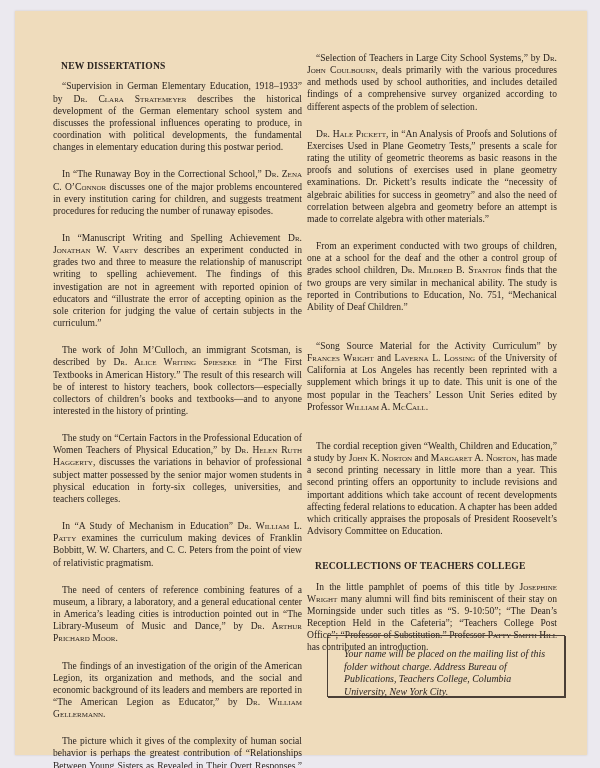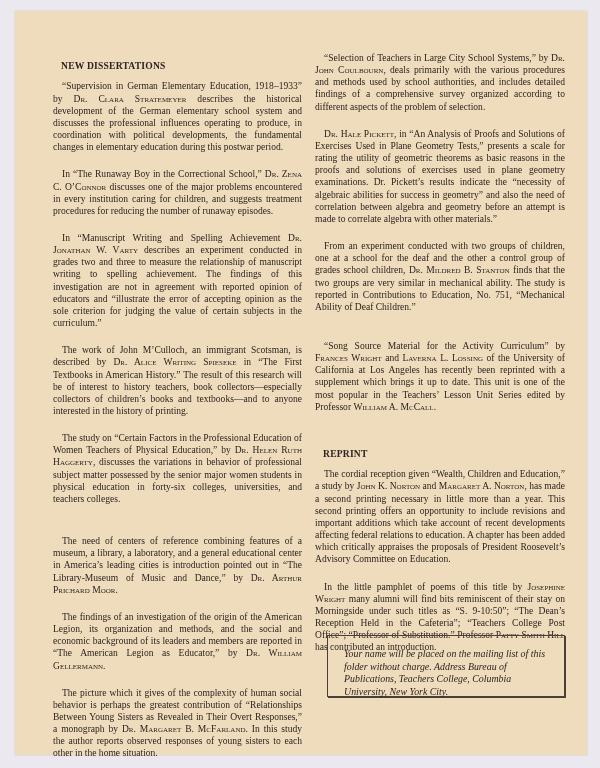--- a/index.html
+++ b/index.html
@@ -15,21 +15,21 @@
     background: #efdcbc;
     box-shadow: 0 0 2px rgba(120,100,80,0.25);
   }
   .col {
     position: absolute; top: 40px;
     font-size: 9.55px; line-height: 12.15px;
     text-align: justify;
     hyphens: manual;
   }
   .col.left { left: 38px; width: 249px; top: 41px; }
-  .col.right { left: 300px; width: 250px; top: 41px; }
+  .col.right { left: 292px; width: 250px; top: 41px; }
   .heading {
     font-size: 9.6px; letter-spacing: 0.2px; margin: 8px; line-height: 12.4px;
   }
   p { margin: 0; text-indent: 9px; }
   .gap { height: 12px; }
   .gap-lg { height: 15px; }
   .sc { font-variant: small-caps; }
   .notice {
     position: absolute; left: 312px; top: 624px; width: 238px; height: 62px;
     border: 1px solid #4a3f36;
@@ -56,20 +56,21 @@
 
     <p><span>In “Manuscript Writing and Spelling Achievement </span><span class="sc">Dr. Jonathan W. Varty</span><span> describes an experiment conducted in grades two and three to measure the relationship of manuscript writing to spelling achievement.  The findings of this investigation are not in agreement with reported opinion of educators and “illustrate the error of accepting opinion as the sole criterion for judging the value of certain subjects in the curriculum.”</span></p>
     <div class="gap-lg"></div>
 
     <p><span>The work of John M’Culloch, an immigrant Scotsman, is described by </span><span class="sc">Dr. Alice Writing Spieseke</span><span> in “The First Textbooks in American History.”  The result of this research will be of interest to history teachers, book collectors—especially collectors of children’s books and textbooks—and to anyone interested in the history of printing.</span></p>
     <div class="gap-lg"></div>
 
     <p><span>The study on “Certain Factors in the Professional Education of Women Teachers of Physical Education,” by </span><span class="sc">Dr. Helen Ruth Haggerty</span><span>, discusses the variations in behavior of professional subject matter possessed by the senior major women students in physical education in forty-six colleges, universities, and teachers colleges.</span></p>
     <div class="gap-lg"></div>
 
+    <p><span>In “A Study of Mechanism in Education” </span><span class="sc">Dr. William L. Patty</span><span> examines the curriculum making devices of Franklin Bobbitt, W. W. Charters, and C. C. Peters from the point of view of relativistic pragmatism.</span></p>
     <div class="gap-lg"></div>
 
     <p><span>The need of centers of reference combining features of a museum, a library, a laboratory, and a general educational center in America’s leading cities is introduction pointed out in “The Library-Museum of Music and Dance,” by </span><span class="sc">Dr. Arthur Prichard Moor</span><span>.</span></p>
     <div class="gap-lg"></div>
 
     <p><span>The findings of an investigation of the origin of the American Legion, its organization and methods, and the social and economic background of its leaders and members are reported in “The American Legion as Educator,” by </span><span class="sc">Dr. William Gellermann</span><span>.</span></p>
     <div class="gap-lg"></div>
 
     <p><span>The picture which it gives of the complexity of human social behavior is perhaps the greatest contribution of “Relationships Between Young Sisters as Revealed in Their Overt Responses,” a monograph by </span><span class="sc">Dr. Margaret B. McFarland</span><span>.  In this study the author reports observed responses of young sisters to each other in the home situation.</span></p>
   </div>
@@ -82,24 +83,24 @@
     <div class="gap-lg"></div>
 
     <p><span>From an experiment conducted with two groups of children, one at a school for the deaf and the other a control group of grades school children, </span><span class="sc">Dr. Mildred B. Stanton</span><span> finds that the two groups are very similar in mechanical ability.  The study is reported in Contributions to Education, No. 751, “Mechanical Ability of Deaf Children.”</span></p>
     <div class="gap-lg"></div>
     <div class="gap"></div>
 
     <p><span>“Song Source Material for the Activity Curriculum” by </span><span class="sc">Frances Wright</span><span> and </span><span class="sc">Laverna L. Lossing</span><span> of the University of California at Los Angeles has recently been reprinted with a supplement which brings it up to date.  This unit is one of the most popular in the Teachers’ Lesson Unit Series edited by Professor </span><span class="sc">William A. McCall</span><span>.</span></p>
     <div class="gap-lg"></div>
     <div class="gap"></div>
 
-    <h3 class="heading">REPRINT</h3>
     <p><span>The cordial reception given “Wealth, Children and Education,” a study by </span><span class="sc">John K. Norton</span><span> and </span><span class="sc">Margaret A. Norton</span><span>, has made a second printing necessary in little more than a year.  This second printing offers an opportunity to include revisions and important additions which take account of recent developments affecting federal relations to education.  A chapter has been added which critically appraises the proposals of President Roosevelt’s Advisory Committee on Education.</span></p>
     <div class="gap-lg"></div>
 
+    <h3 class="heading">RECOLLECTIONS OF TEACHERS COLLEGE</h3>
     <p><span>In the little pamphlet of poems of this title by </span><span class="sc">Josephine Wright</span><span> many alumni will find bits reminiscent of their stay on Morningside under such titles as “S. 9-10:50”; “The Dean’s Reception Held in the Cafeteria”; “Teachers College Post Office”; “Professor of Substitution.”  Professor </span><span class="sc">Patty Smith Hill</span><span> has contributed an introduction.</span></p>
   </div>
 
   <div class="notice">
     <span>Your name will be placed on the mailing list of this folder without charge.  Address Bureau of Publications, Teachers College, Columbia University, New York City.</span>
   </div>
 
 </div>
 
 </body></html>

